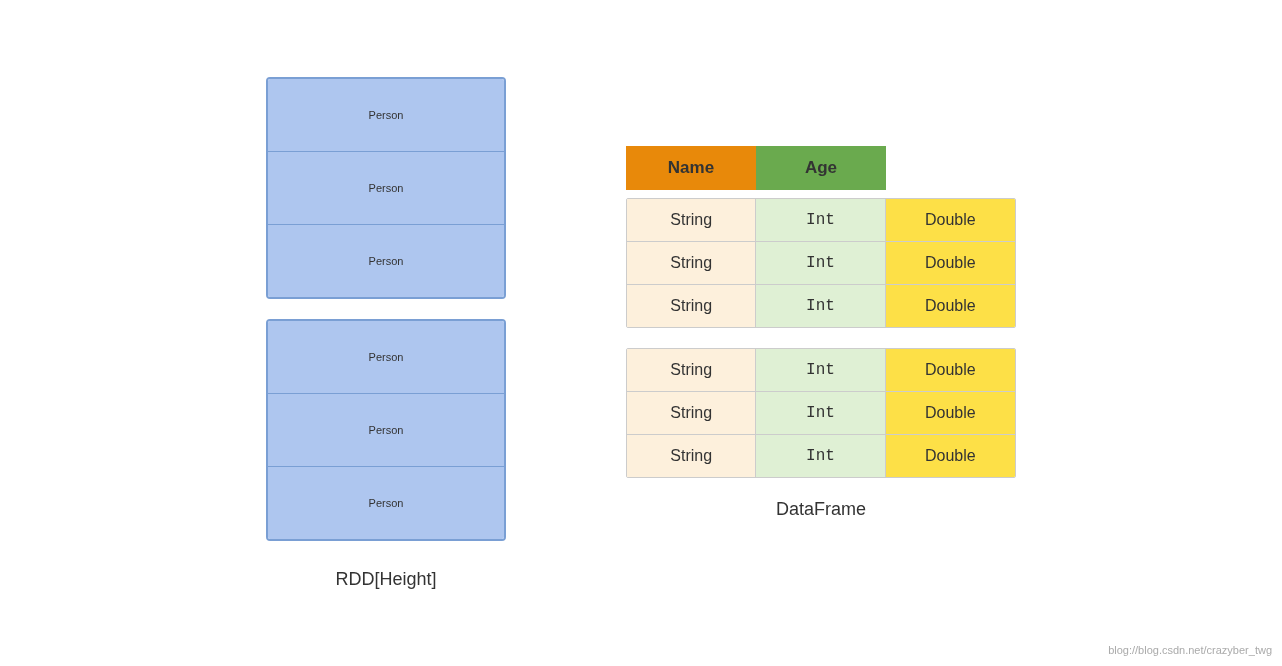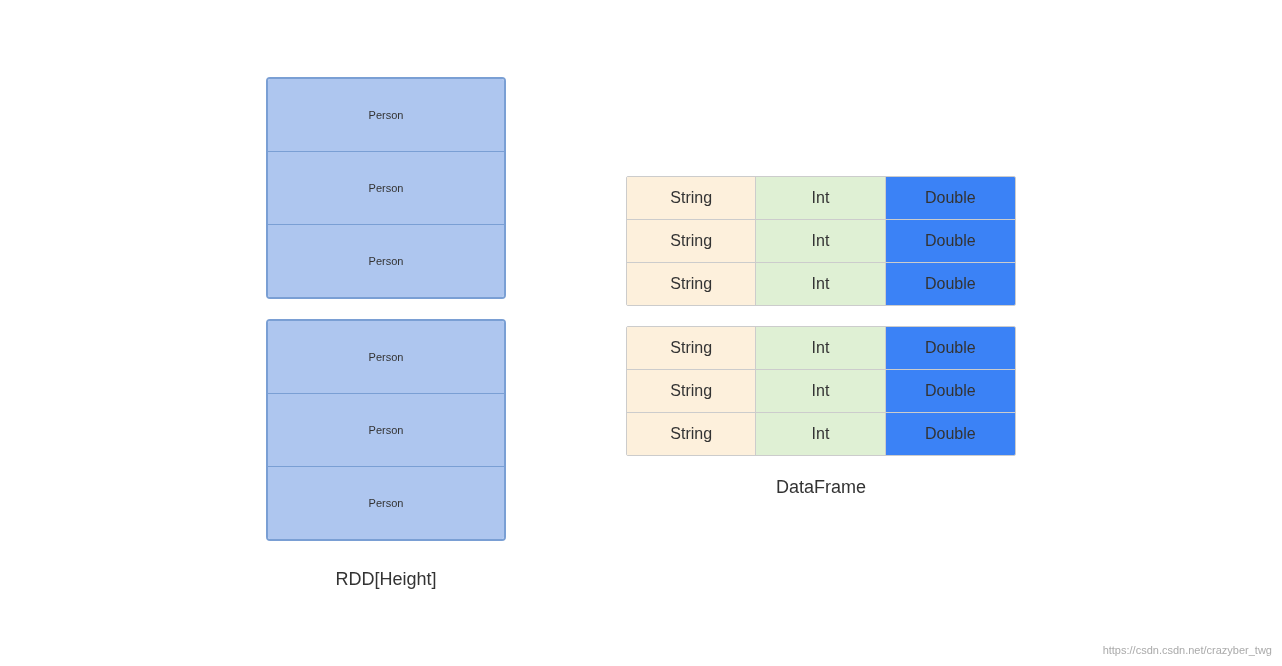--- a/index.html
+++ b/index.html
@@ -106,22 +106,22 @@
       text-align: center;
       font-size: 16px;
       color: #333;
       width: 130px;
       border-right: 1px solid #ccc;
     }
     .df-cell:last-child {
       border-right: none;
     }
     .df-cell-name { background: #fdf0dc; }
-    .df-cell-age  { background: #dff0d4; }
-    .df-cell-height { background: #3b82f6; }
+    .df-cell-age  { background: #dff0d4; font-family: Liberation Mono, monospace; }
+    .df-cell-height { background: #fde047; }
 
     .df-label {
       font-size: 18px;
       color: #333;
       margin-top: 1px;
     }
 
     .watermark {
       position: fixed;
       bottom: 10px;
@@ -151,20 +151,22 @@
       </div>
 
     </div>
     <div class="rdd-label">RDD[Height]</div>
   </div>
 
   <div class="df-section">
     <div class="df-content">
 
       <div class="df-header-row">
+        <div class="df-header-cell df-header-name">Name</div>
+        <div class="df-header-cell df-header-age">Age</div>
       </div>
 
       <div class="df-groups">
 
         <div class="df-group">
           <div class="df-data-row">
             <div class="df-cell df-cell-name">String</div>
             <div class="df-cell df-cell-age">Int</div>
             <div class="df-cell df-cell-height">Double</div>
           </div>
@@ -198,13 +200,13 @@
           </div>
         </div>
 
       </div>
     </div>
     <div class="df-label">DataFrame</div>
   </div>
 
 </div>
 
-<div class="watermark">https://csdn.csdn.net/crazyber_twg</div>
+<div class="watermark">blog://blog.csdn.net/crazyber_twg</div>
 
 </body></html>

